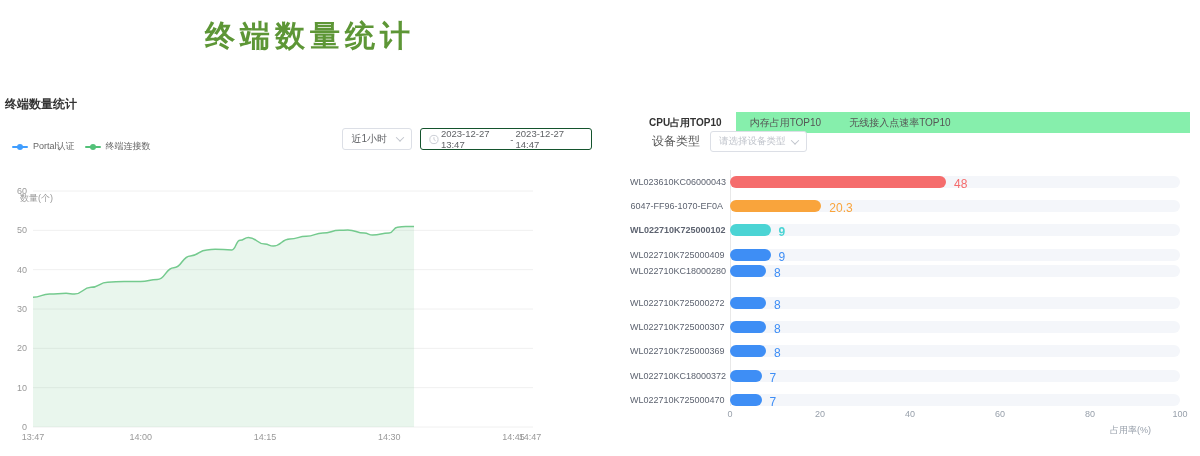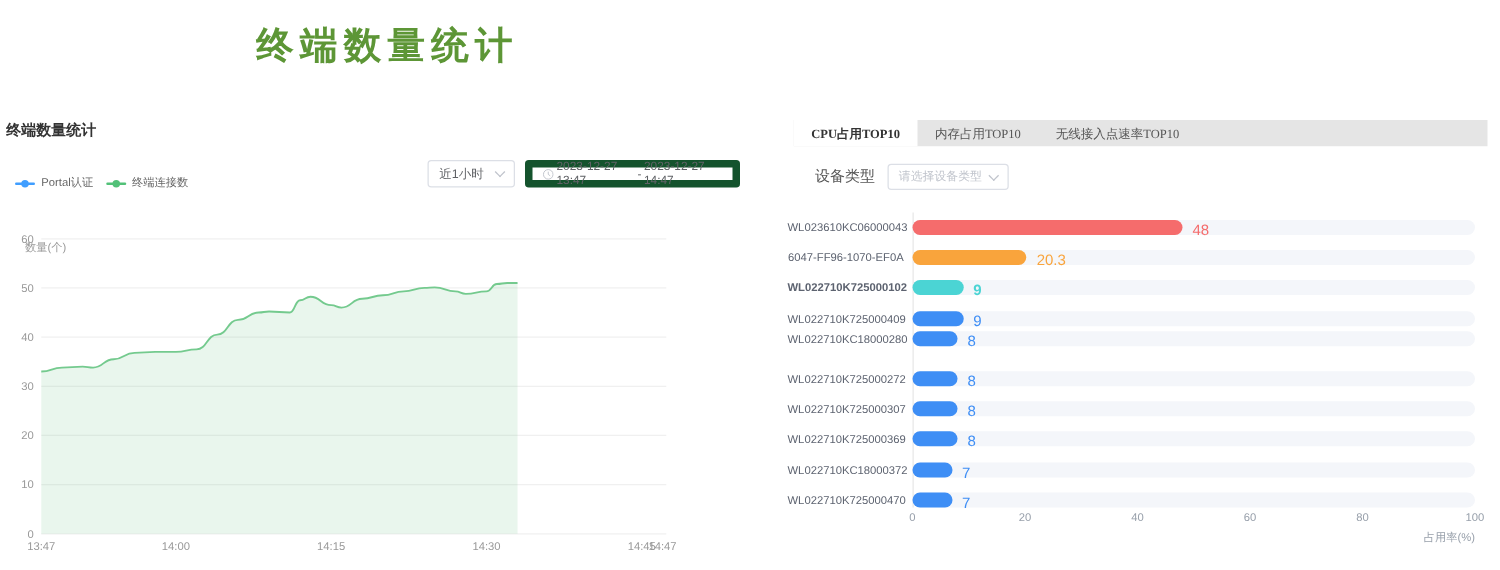--- a/index.html
+++ b/index.html
@@ -14,53 +14,53 @@
 
   
   .panel-title { position:absolute; top:96px; left:5px; font-size:12px;
                  font-weight:bold; color:#333; }
   .controls { position:absolute; top:128px; right:28px; display:flex; gap:8px;justify-content:flex-end; }
   .select-box { height:22px; border:1px solid #dcdfe6; border-radius:3px;
                 display:flex; align-items:center; padding:0 8px; gap:10px;
                 font-size:10px; color:#606266; background:#fff; cursor:pointer; }
   .chevron { width:6px; height:6px; border-right:1px solid #c0c4cc;
              border-bottom:1px solid #c0c4cc; transform:rotate(45deg) translate(-1px,-1px); }
-  .date-box { height:22px; width:172px; border:6px solid #14532d; border-radius:3px;
+  .date-box { height:22px; width:172px; border:1px solid #14532d; border-radius:3px;
               display:flex; align-items:center; padding:0 8px; gap:2px;
               font-size:9.5px; color:#606266; background:#fff; cursor:pointer; }
   .legend { position:absolute; top:140px; left:12px; display:flex; gap:10px; }
   .legend-item { display:flex; align-items:center; gap:5px; font-size:9px; color:#666; cursor:pointer; }
   .legend-marker { position:relative; width:16px; height:2px; border-radius:1px; }
   .legend-marker i { position:absolute; left:5px; top:-2px; width:6px; height:6px;
                      border-radius:50%; display:block; }
   .y-axis-name { position:absolute; top:167px; left:20px; font-size:9px; color:#999;margin-top:25px; }
   #line-chart { position:absolute; top:180px; left:0; }
 
   
-  .tabbar { position:absolute; top:96px; left:5px; right:10px; height:21px;
-            background:#e5e5e5; display:flex; font-size:10px; color:#555;font-family:Liberation Serif, serif; }
+  .tabbar { position:absolute; top:112px; left:5px; right:10px; height:21px;
+            background:#86efac; display:flex; font-size:10px; color:#555; }
   .tab { padding:0 14px; display:flex; align-items:center; cursor:pointer; }
   .tab.active { background:#fff; color:#333; font-weight:bold; }
   .filter-row { position:absolute; top:131px; left:22px; display:flex; align-items:center; gap:10px; }
   .filter-label { font-size:12px; color:#555; }
   .filter-select { width:97px; height:21px; border:1px solid #dcdfe6; border-radius:3px;
                    display:flex; align-items:center; justify-content:space-between;
                    padding:0 8px; font-size:9.5px; color:#c0c4cc; background:#fff; cursor:pointer; }
   #bar-chart { position:absolute; top:0; left:0; width:570px; height:456px; }
   .bar-row { position:absolute; left:0; height:24px; width:560px; }
   .bar-row .cat { position:absolute; left:0; top:7px; width:93px; text-align:right;
                   font-size:9px; color:#5d6370; }
   .bar-track { position:absolute; left:100px; top:6px; width:450px; height:12px;
                background:#f4f6fa; border-radius:6px; }
   .bar-fill { height:12px; border-radius:6px; cursor:pointer; }
   .bar-val { position:absolute; top:7px; font-size:12px; }
   .axis-line-v { position:absolute; left:100px; top:170px; width:1px; height:236px; background:#e8e8e8; }
   .x-tick { position:absolute; top:409px; width:40px; margin-left:-20px; text-align:center;
             font-size:9px; color:#98a0ab; }
-  .x-axis-name { position:absolute; top:424px; left:480px; width:70px; text-align:right;
+  .x-axis-name { position:absolute; top:424px; left:480px; width:70px; 
                  font-size:9px; color:#98a0ab; }
 </style>
 </head>
 <body>
 
 <div class="section" id="left-section">
   <div class="big-title">终端数量统计</div>
   <div class="panel-title">终端数量统计</div>
 
   <div class="controls">

